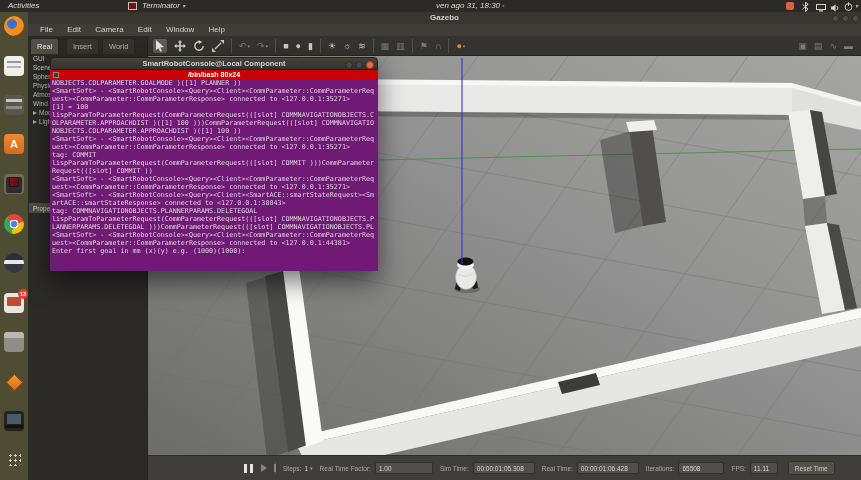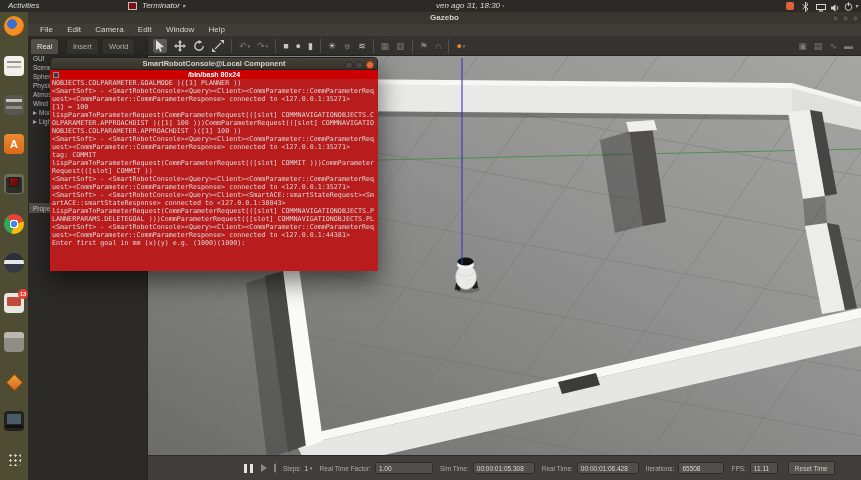--- a/index.html
+++ b/index.html
@@ -60,21 +60,21 @@
     font-size:6.5px;padding:2.5px 6px;}
   
   #terminal{left:50px;top:57px;width:328px;height:214px;z-index:70;box-shadow:0 10px 26px rgba(0,0,0,.55);
     border-radius:4px 4px 0 0;}
   #term-titlebar{position:absolute;left:0;top:0;width:328px;height:13px;border-radius:4px 4px 0 0;
     background:linear-gradient(#454239,#35322c);border:1px solid #22211d;box-sizing:border-box;
     color:#d5d1ca;font-size:7.5px;font-weight:bold;text-align:center;line-height:12px;}
   .tbtn{position:absolute;top:2.5px;width:8px;height:8px;border-radius:50%;box-sizing:border-box;}
   #term-redbar{position:absolute;left:0;top:13px;width:328px;height:9px;background:#cc0000;color:#fff;
     font-size:7px;font-weight:bold;text-align:center;line-height:9px;}
-  #term-body{position:absolute;left:0;top:22px;width:328px;height:192px;background:#b91c1c;padding:0 0 0 2px;
+  #term-body{position:absolute;left:0;top:22px;width:328px;height:192px;background:#701a75;padding:0 0 0 2px;
     box-sizing:border-box;}
   .tl{font-family:"DejaVu Sans Mono",monospace;font-size:6.7px;line-height:8px;height:8px;color:#dcdcdc;white-space:pre;}
   #redbar-icon{position:absolute;left:3px;top:1.5px;width:6px;height:6px;background:#3a3a3a;border:1px solid #8a8a8a;box-sizing:border-box;}
 </style>
 </head>
 <body>
 
 <div id="gz-title" class="abs">
   <span>Gazebo</span>
   <span class="winbtn" style="right:22px;"></span>
@@ -248,20 +248,21 @@
     <div class="tl">NOBJECTS.COLPARAMETER.APPROACHDIST )([1] 100 ))</div>
     <div class="tl">&lt;SmartSoft&gt; - &lt;SmartRobotConsole&gt;&lt;Query&gt;&lt;Client&gt;&lt;CommParameter::CommParameterReq</div>
     <div class="tl">uest&gt;&lt;CommParameter::CommParameterResponse&gt; connected to &lt;127.0.0.1:35271&gt;</div>
     <div class="tl">tag: COMMIT</div>
     <div class="tl">lispParamToParameterRequest(CommParameterRequest(([slot] COMMIT )))CommParameter</div>
     <div class="tl">Request(([slot] COMMIT ))</div>
     <div class="tl">&lt;SmartSoft&gt; - &lt;SmartRobotConsole&gt;&lt;Query&gt;&lt;Client&gt;&lt;CommParameter::CommParameterReq</div>
     <div class="tl">uest&gt;&lt;CommParameter::CommParameterResponse&gt; connected to &lt;127.0.0.1:35271&gt;</div>
     <div class="tl">&lt;SmartSoft&gt; - &lt;SmartRobotConsole&gt;&lt;Query&gt;&lt;Client&gt;&lt;SmartACE::smartStateRequest&gt;&lt;Sm</div>
     <div class="tl">artACE::smartStateResponse&gt; connected to &lt;127.0.0.1:38043&gt;</div>
+    <div class="tl">tag: COMMNAVIGATIONOBJECTS.PLANNERPARAMS.DELETEGOAL</div>
     <div class="tl">lispParamToParameterRequest(CommParameterRequest(([slot] COMMNAVIGATIONOBJECTS.P</div>
     <div class="tl">LANNERPARAMS.DELETEGOAL )))CommParameterRequest(([slot] COMMNAVIGATIONOBJECTS.PL</div>
     <div class="tl">&lt;SmartSoft&gt; - &lt;SmartRobotConsole&gt;&lt;Query&gt;&lt;Client&gt;&lt;CommParameter::CommParameterReq</div>
     <div class="tl">uest&gt;&lt;CommParameter::CommParameterResponse&gt; connected to &lt;127.0.0.1:44381&gt;</div>
     <div class="tl">Enter first goal in mm (x)(y) e.g. (1000)(1000):</div>
   </div>
 </div>
 
 <div id="dock" class="abs">
   <div class="dock-item" style="top:4px;border-radius:50%;background:radial-gradient(circle at 40% 40%, #3b6fd4 0 27%, #f28f1f 30% 68%, #e2590b 70%);"></div>

